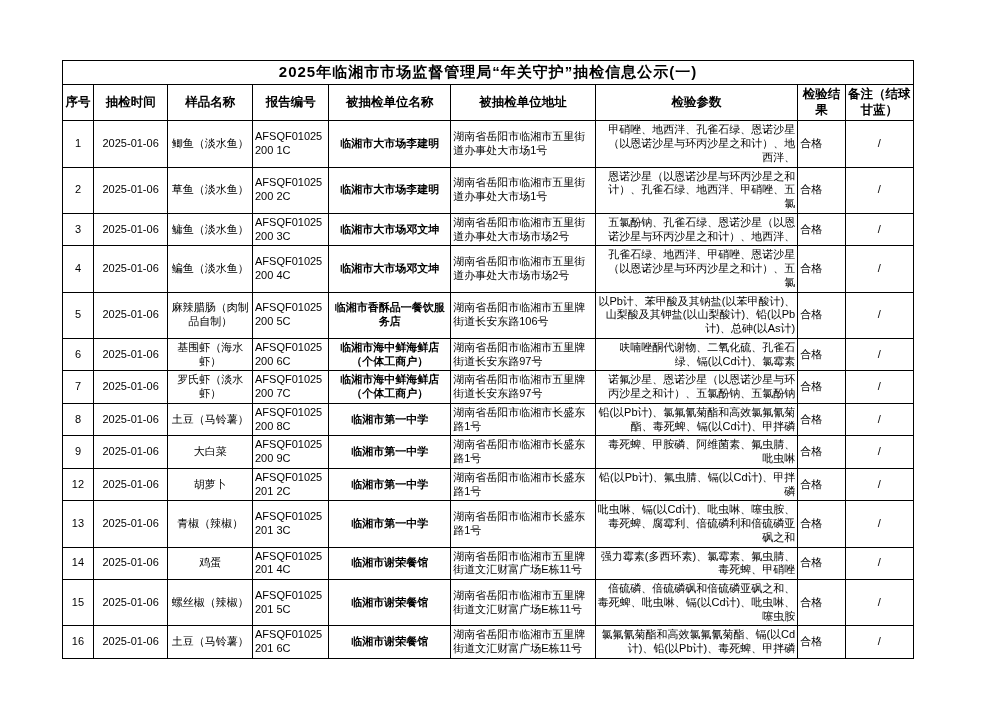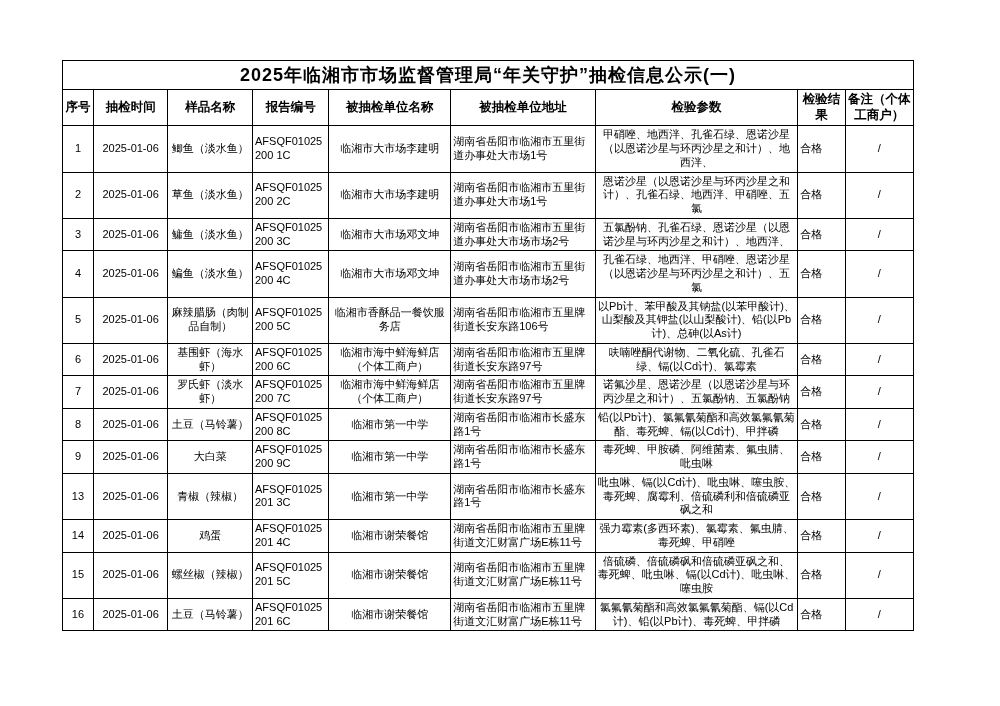--- a/index.html
+++ b/index.html
@@ -33,21 +33,21 @@
     background: #fff;
   }
   table.main td, table.main th {
     border: 1px solid #000;
     vertical-align: middle;
     padding: 2px 2px;
   }
   .title-cell {
     border: 1px solid #000;
     text-align: center;
-    font-size: 18px;
+    font-size: 15px;
     font-weight: bold;
     letter-spacing: 1px;
     padding: 12px 4px 11px 4px;
     font-family: "Liberation Sans", "DejaVu Sans", sans-serif;
   }
   .hdr td {
     text-align: center;
     font-size: 12.5px;
     font-weight: bold;
     font-family: "Liberation Sans", "DejaVu Sans", sans-serif;
@@ -56,23 +56,23 @@
   }
   .row td {
     font-size: 11px;
     line-height: 1.25;
     font-family: "Liberation Sans", "DejaVu Sans", sans-serif;
   }
   .c-idx { text-align: center; width: 30px; }
   .c-date { text-align: center; width: 72px; }
   .c-sample { text-align: center; width: 82px; }
   .c-report { width: 74px; word-break: break-all; }
-  .c-unit { text-align: center; width: 118px; }
+  .c-unit { text-align: center; width: 118px; font-weight: bold; }
   .c-addr { width: 140px; }
-  .c-param { text-align: center; width: 196px; padding-left: 4px; padding-right: 4px; }
+  .c-param { text-align: right; width: 196px; padding-left: 4px; padding-right: 4px; }
   .c-result { text-align: left; width: 46px; }
   .c-remark { text-align: center; width: 66px; }
 </style>
 </head>
 <body>
 
 <div class="page">
   <div class="doc">
     <table class="main">
       <colgroup>
@@ -92,21 +92,21 @@
         </tr>
         <tr class="hdr">
           <td>序号</td>
           <td>抽检时间</td>
           <td>样品名称</td>
           <td>报告编号</td>
           <td>被抽检单位名称</td>
           <td>被抽检单位地址</td>
           <td>检验参数</td>
           <td>检验结果</td>
-          <td>备注（个体工商户）</td>
+          <td>备注（结球甘蓝）</td>
         </tr>
 
         <tr class="row">
           <td class="c-idx">1</td>
           <td class="c-date">2025-01-06</td>
           <td class="c-sample">鲫鱼（淡水鱼）</td>
           <td class="c-report">AFSQF01025200 1C</td>
           <td class="c-unit">临湘市大市场李建明</td>
           <td class="c-addr">湖南省岳阳市临湘市五里街道办事处大市场1号</td>
           <td class="c-param">甲硝唑、地西泮、孔雀石绿、恩诺沙星（以恩诺沙星与环丙沙星之和计）、地西泮、</td>
@@ -205,20 +205,31 @@
           <td class="c-report">AFSQF01025200 9C</td>
           <td class="c-unit">临湘市第一中学</td>
           <td class="c-addr">湖南省岳阳市临湘市长盛东路1号</td>
           <td class="c-param">毒死蜱、甲胺磷、阿维菌素、氟虫腈、吡虫啉</td>
           <td class="c-result">合格</td>
           <td class="c-remark">/</td>
         </tr>
 
 
 
+        <tr class="row">
+          <td class="c-idx">12</td>
+          <td class="c-date">2025-01-06</td>
+          <td class="c-sample">胡萝卜</td>
+          <td class="c-report">AFSQF01025201 2C</td>
+          <td class="c-unit">临湘市第一中学</td>
+          <td class="c-addr">湖南省岳阳市临湘市长盛东路1号</td>
+          <td class="c-param">铅(以Pb计)、氟虫腈、镉(以Cd计)、甲拌磷</td>
+          <td class="c-result">合格</td>
+          <td class="c-remark">/</td>
+        </tr>
 
         <tr class="row">
           <td class="c-idx">13</td>
           <td class="c-date">2025-01-06</td>
           <td class="c-sample">青椒（辣椒）</td>
           <td class="c-report">AFSQF01025201 3C</td>
           <td class="c-unit">临湘市第一中学</td>
           <td class="c-addr">湖南省岳阳市临湘市长盛东路1号</td>
           <td class="c-param">吡虫啉、镉(以Cd计)、吡虫啉、噻虫胺、毒死蜱、腐霉利、倍硫磷利和倍硫磷亚砜之和</td>
           <td class="c-result">合格</td>

